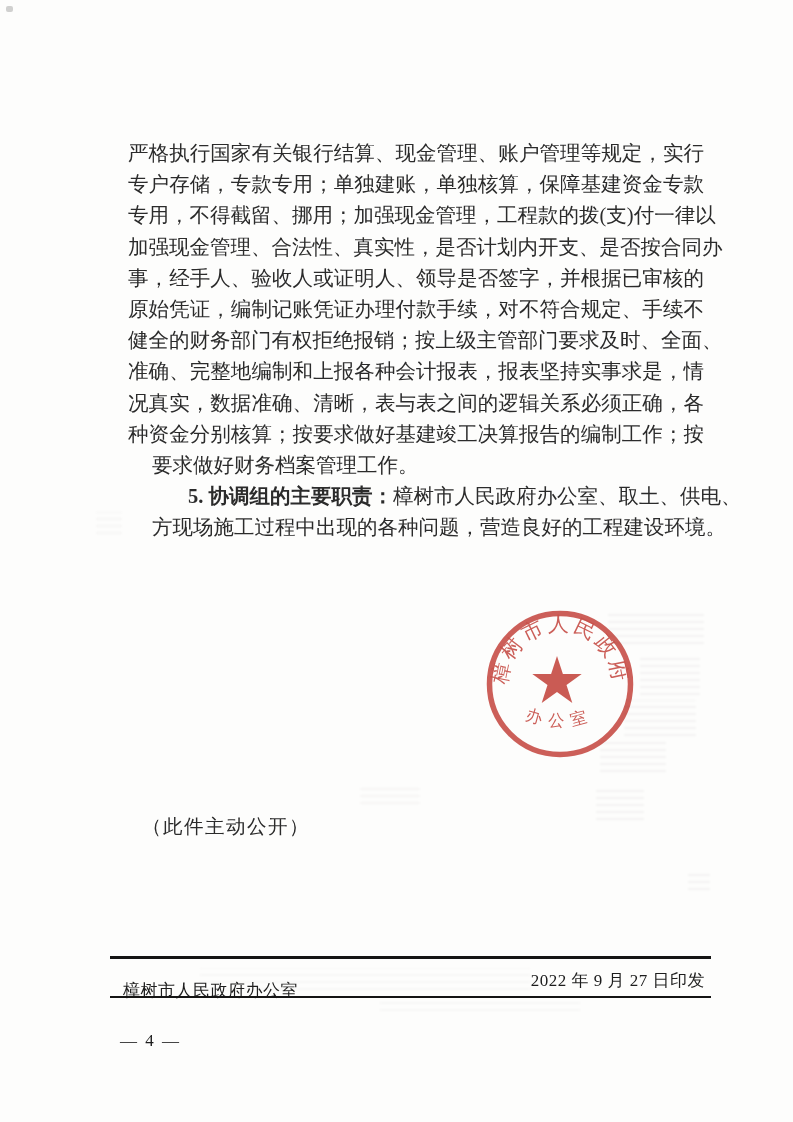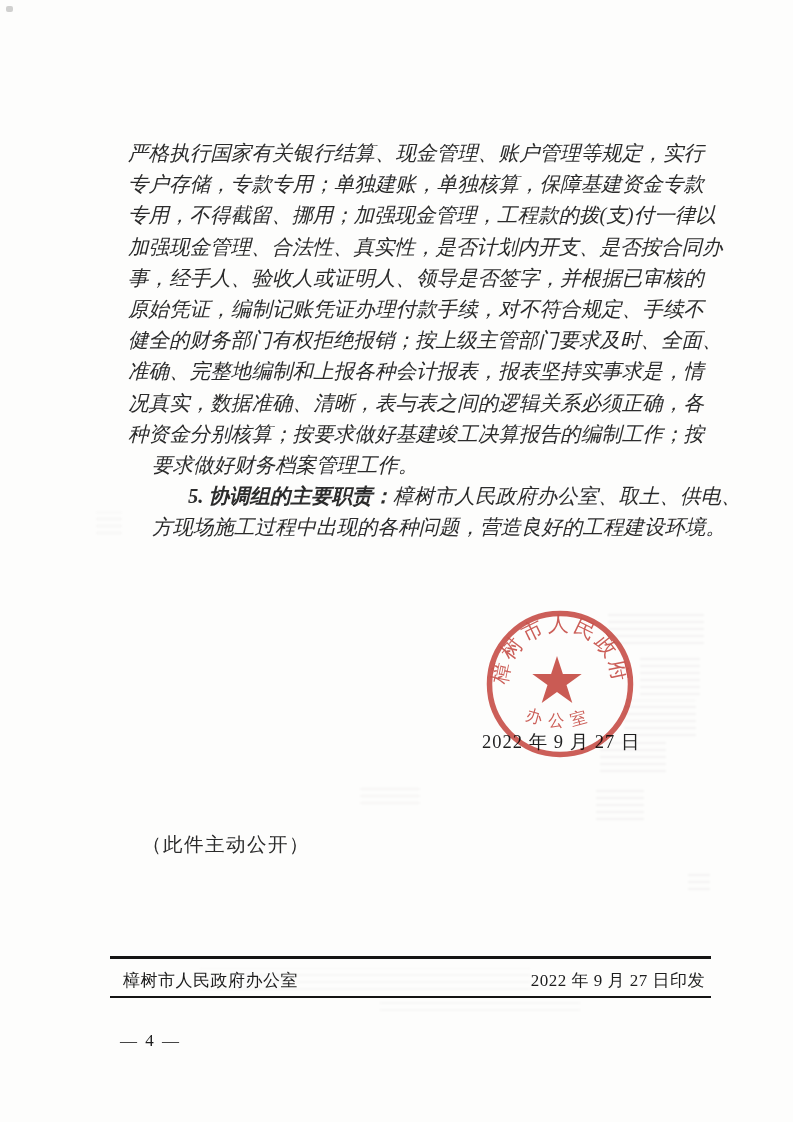--- a/index.html
+++ b/index.html
@@ -15,53 +15,52 @@
   .body-text{
     position:absolute;left:128px;top:138px;width:576px;
     font-size:20.5px;color:#2b2b2b;
   }
   .bodyline{
     height:31.2px;line-height:31.2px;
     white-space:nowrap;
     text-align:justify;
     text-align-last:justify;
     text-justify:inter-character;
-    font-style:italic;
   }
   .bodyline.lastline{text-align-last:left;margin-left:24px;}
   .bodyline.indent{text-indent:42px;}
   .bold-lead{font-weight:bold;margin-left:18px;}
   
   .sign-date{
     position:absolute;left:482px;top:729px;
     font-size:18.5px;letter-spacing:1px;color:#1f1f1f;
     white-space:nowrap;z-index:2;
   }
   
   .public-note{
-    position:absolute;left:142px;top:831px;
+    position:absolute;left:142px;top:813px;
     font-size:19.5px;letter-spacing:1.5px;color:#2b2b2b;
     white-space:nowrap;
   }
   
   .seal{
     position:absolute;left:486px;top:610px;width:148px;height:148px;
     z-index:3;mix-blend-mode:multiply;opacity:.88;
   }
   
   .footer-rule{position:absolute;left:110px;width:601px;background:#141414;}
   .rule-top{top:956px;height:3px;}
   .rule-bottom{top:996px;height:2px;}
   .footer-row{
     position:absolute;left:110px;top:968px;width:601px;height:26px;
     line-height:26px;font-size:17px;color:#1d1d1d;
     display:flex;justify-content:space-between;
     padding:0;box-sizing:border-box;
   }
-  .footer-issuer{padding-left:13px;letter-spacing:.5px;white-space:nowrap;}
+  .footer-issuer{padding-left:13px;letter-spacing:.5px;white-space:nowrap;margin-top:10px;}
   .footer-printdate{padding-right:6px;letter-spacing:.5px;white-space:nowrap;}
   .page-number{
     position:absolute;left:120px;top:1031px;
     font-size:17px;letter-spacing:2px;color:#1d1d1d;white-space:nowrap;
   }
   
   .ghost{
     position:absolute;
     background:repeating-linear-gradient(0deg, rgba(110,100,100,.5) 0 2px, transparent 2px 7px);
     filter:blur(1.3px);
@@ -91,21 +90,20 @@
     <div class="bodyline">准确、完整地编制和上报各种会计报表，报表坚持实事求是，情</div>
     <div class="bodyline">况真实，数据准确、清晰，表与表之间的逻辑关系必须正确，各</div>
     <div class="bodyline">种资金分别核算；按要求做好基建竣工决算报告的编制工作；按</div>
     <div class="bodyline lastline">要求做好财务档案管理工作。</div>
     <div class="bodyline indent">
       <span class="bold-lead">5. 协调组的主要职责：</span><span>樟树市人民政府办公室、取土、供电、</span>
     </div>
     <div class="bodyline lastline">方现场施工过程中出现的各种问题，营造良好的工程建设环境。</div>
   </div>
 
-  <div class="sign-date">2022 年 9 月 27 日</div>
 
   <svg class="seal" viewBox="0 0 148 148">
     <defs>
       <path id="ringPath" d="M 23.3,89.5 A 53,53 0 1 1 124.7,89.5" fill="none"></path>
       <path id="botPath" d="M 42,110 Q 74,122 106,110" fill="none"></path>
     </defs>
     <circle cx="74" cy="74" r="70.5" fill="none" stroke-width="5.5" opacity="0.92" stroke="#c23a32"></circle>
     <polygon points="71,46 76.9,63.9 95.7,64 80.5,75.1 86.3,93 71,82 55.7,93 61.5,75.1 46.3,64 65.1,63.9" opacity="0.95" fill="#c23a32"></polygon>
     <text font-size="21" letter-spacing="3" text-anchor="middle" opacity="0.92" font-family="Liberation Serif, DejaVu Serif, serif" fill="#c23a32">
       <textPath href="#ringPath" startOffset="50%">樟树市人民政府</textPath>

